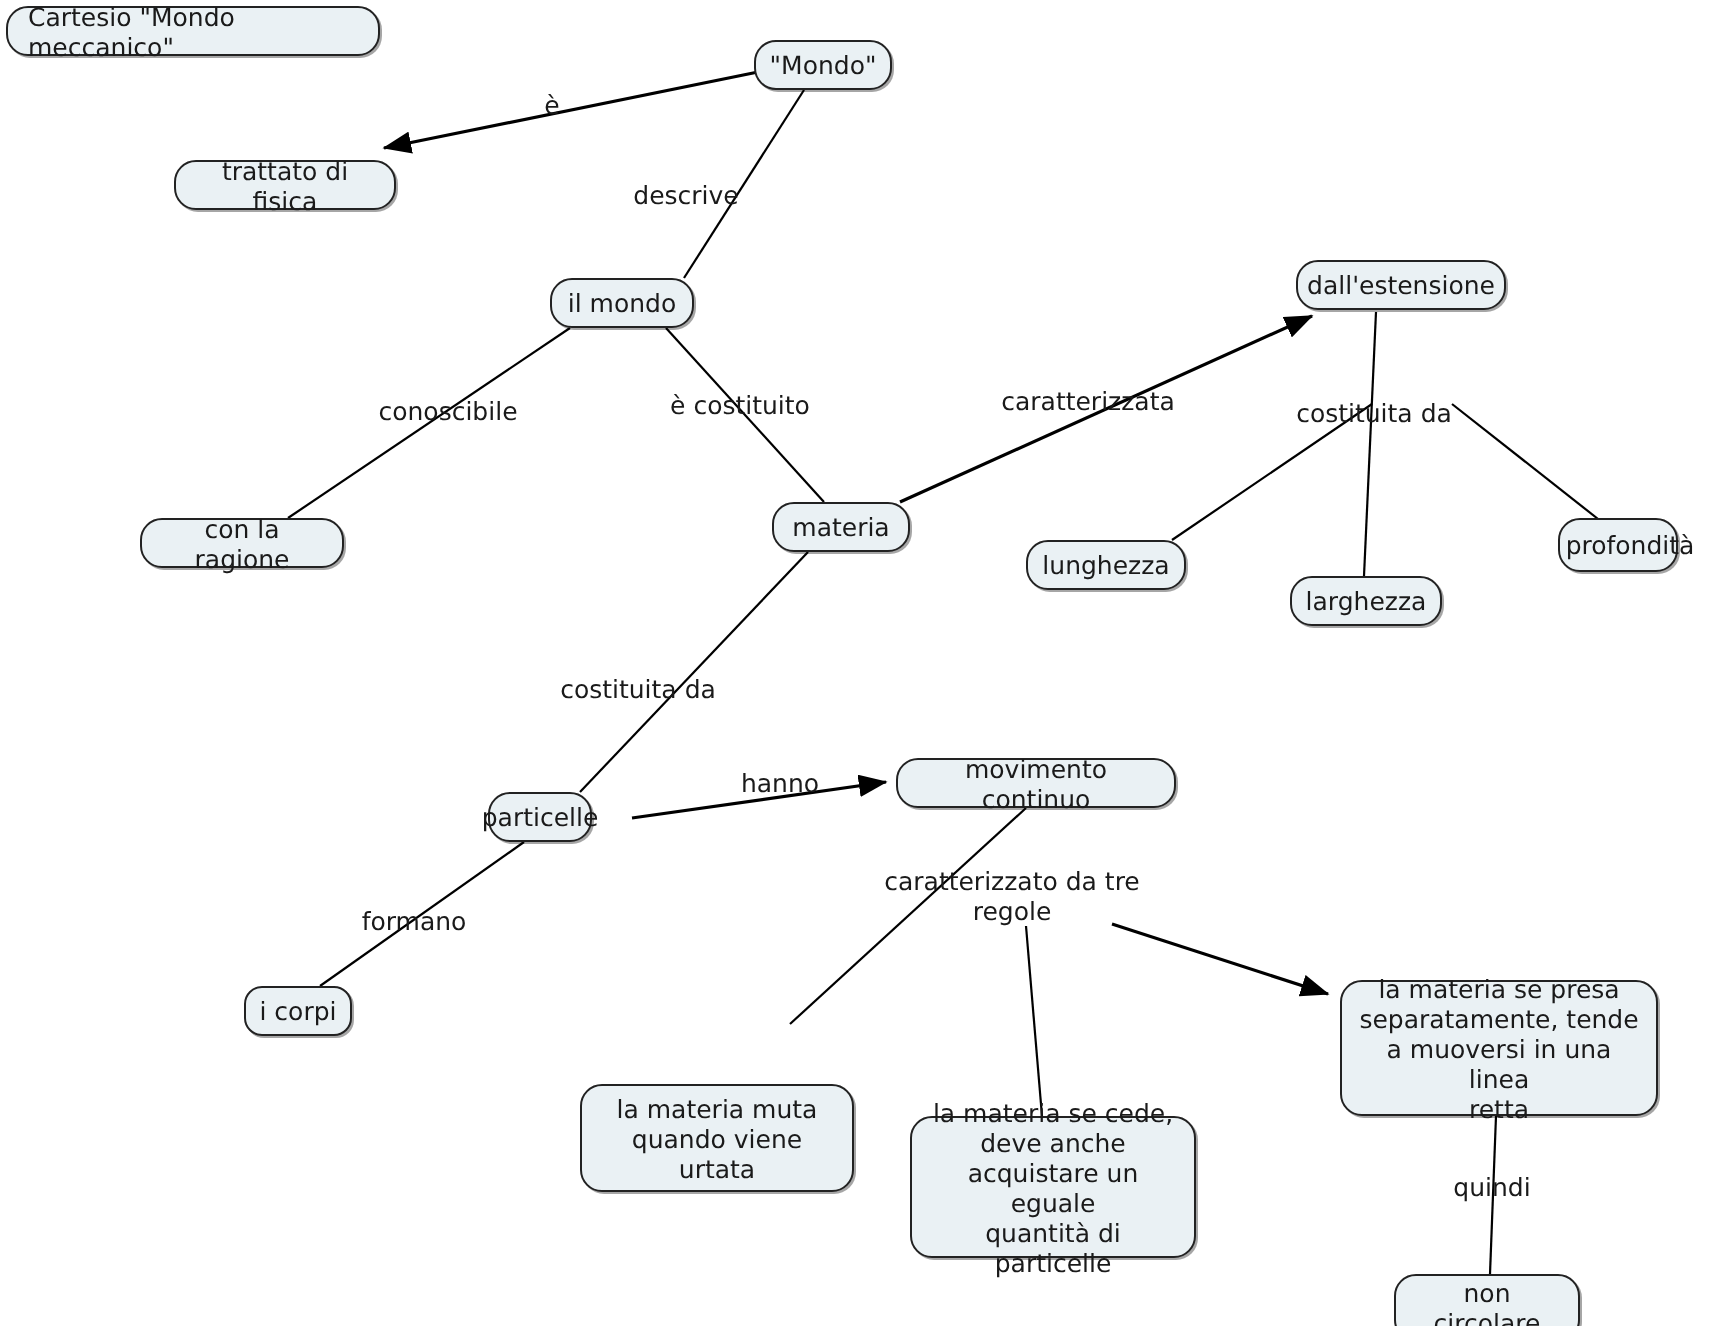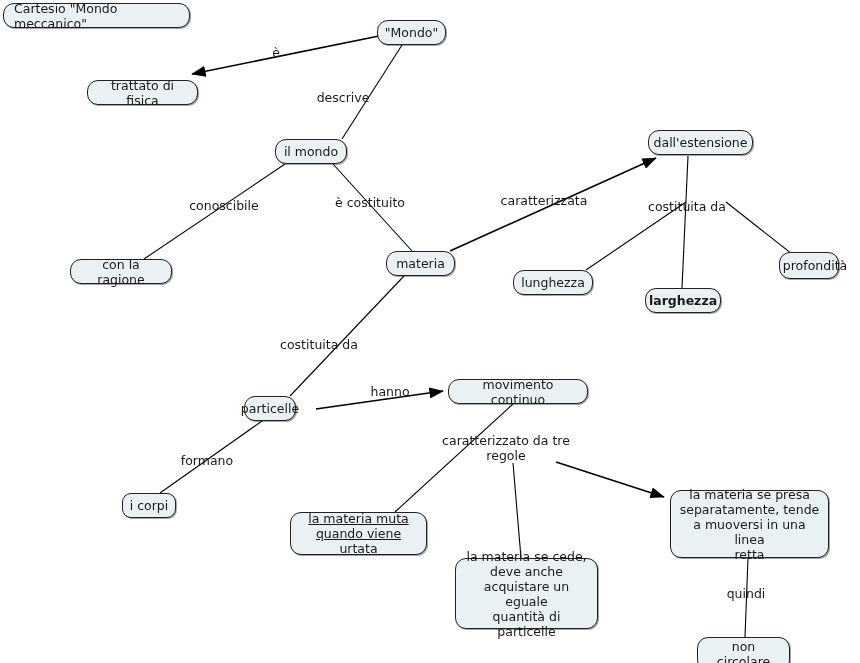--- a/index.html
+++ b/index.html
@@ -99,26 +99,26 @@
 
   <div id="node-layer">
       <div class="title-box" style="left: 3px; top: 3px; width: 187px; height: 25px;">Cartesio "Mondo meccanico"</div>
       <div class="node" style="left: 377px; top: 20px; width: 69px; height: 25px;">"Mondo"</div>
       <div class="node" style="left: 76px; top: 80px; width: 111px; height: 25px; margin-left: 11px;">trattato di fisica</div>
       <div class="node" style="left: 275px; top: 139px; width: 72px; height: 25px;">il mondo</div>
       <div class="node" style="left: 648px; top: 130px; width: 105px; height: 25px; border-radius: 11px;">dall'estensione</div>
       <div class="node" style="left: 70px; top: 259px; width: 102px; height: 25px;">con la ragione</div>
       <div class="node" style="left: 386px; top: 251px; width: 69px; height: 25px;">materia</div>
       <div class="node" style="left: 513px; top: 270px; width: 80px; height: 25px;">lunghezza</div>
-      <div class="node" style="left: 645px; top: 288px; width: 76px; height: 25px; font-weight: bold;">larghezza</div>
-      <div class="node" style="left: 779px; top: 252px; width: 60px; height: 27px; padding-left: 18px;">profondità</div>
+      <div class="node" style="left: 645px; top: 288px; width: 76px; height: 25px;">larghezza</div>
+      <div class="node" style="left: 779px; top: 259px; width: 60px; height: 27px; padding-left: 18px;">profondità</div>
       <div class="node" style="left: 244px; top: 396px; width: 52px; height: 25px;">particelle</div>
       <div class="node" style="left: 448px; top: 379px; width: 140px; height: 25px;">movimento continuo</div>
       <div class="node" style="left: 122px; top: 493px; width: 54px; height: 25px; border-radius: 9px;">i corpi</div>
-      <div class="node" style="left: 290px; top: 512px; width: 137px; height: 43px; text-decoration: underline;">la materia muta
+      <div class="node" style="left: 290px; top: 542px; width: 137px; height: 54px;">la materia muta
 quando viene urtata</div>
       <div class="node" style="left: 455px; top: 558px; width: 143px; height: 71px;">la materia se cede,
 deve anche
 acquistare un eguale
 quantità di particelle</div>
       <div class="node" style="left: 670px; top: 490px; width: 159px; height: 68px;">la materia se presa
 separatamente, tende
 a muoversi in una linea
 retta</div>
       <div class="node" style="left: 697px; top: 637px; width: 93px; height: 34px;">non circolare</div>

